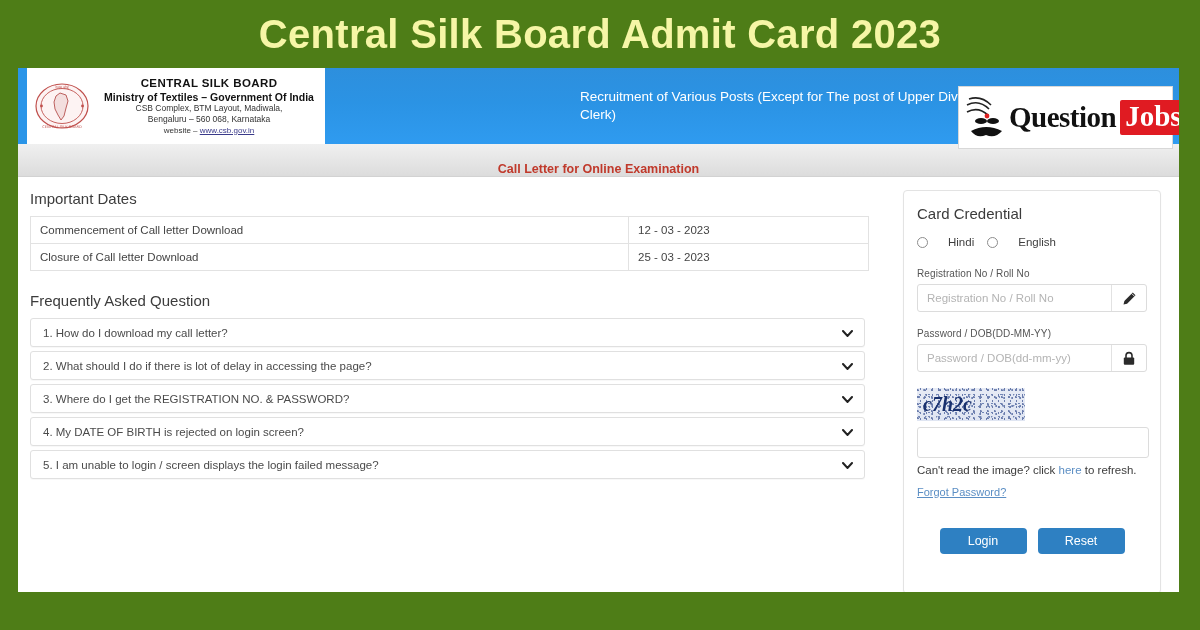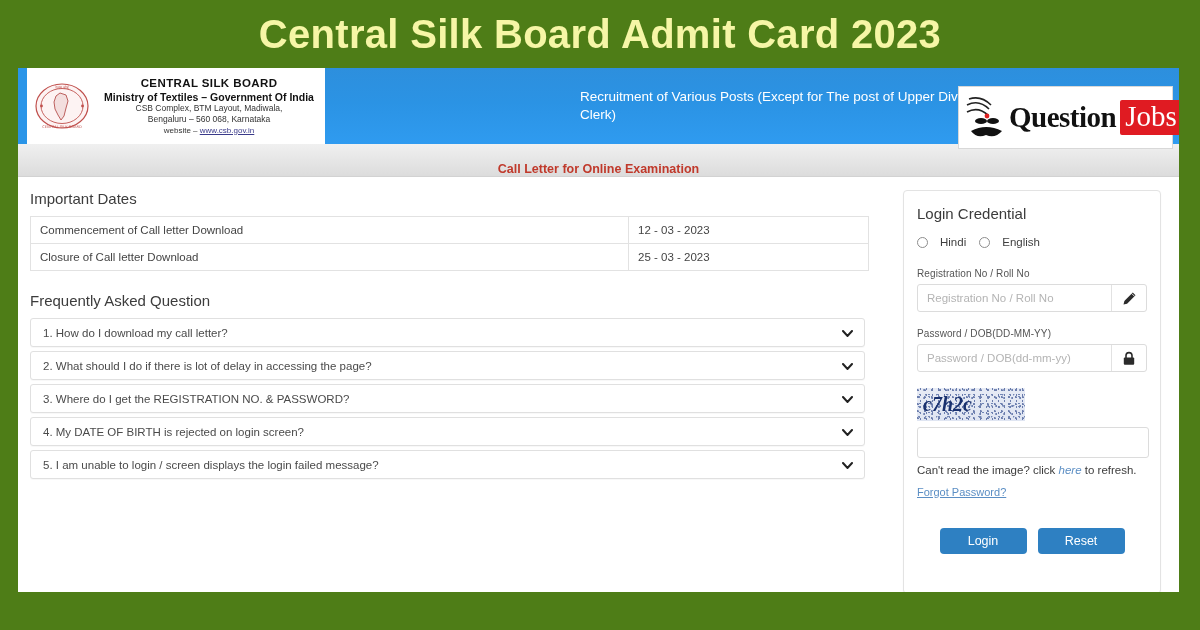--- a/index.html
+++ b/index.html
@@ -136,21 +136,21 @@
     font-weight: bold;
     color: #111;
     letter-spacing: -0.5px;
     margin-left: 2px;
     font-family: "Liberation Serif", serif;
   }
   .tj-jobs {
     background: #e01b22;
     color: #ffffff;
     font-size: 29px;
-    font-weight: normal;
+    font-weight: bold;
     font-family: "Liberation Serif", serif;
     padding: 1px 7px 3px 5px;
     margin-left: 4px;
     border-radius: 2px;
     line-height: 1.05;
   }
 
   
   .call-strip {
     height: 33px;
@@ -232,21 +232,21 @@
     font-size: 15px;
     color: #3b3b3b;
     margin-bottom: 14px;
   }
   .lang-row {
     display: flex;
     align-items: center;
     gap: 13px;
     margin-bottom: 20px;
   }
-  .radio-wrap { display: flex; align-items: center; gap: 12px; text-align: center; }
+  .radio-wrap { display: flex; align-items: center; gap: 20px; text-align: center; }
   .radio-dot {
     width: 11px; height: 11px;
     border: 1px solid #8d8d8d;
     border-radius: 50%;
     background: #fff;
     flex: 0 0 11px;
   }
   .radio-label { font-size: 11.5px; color: #3f3f3f; }
 
   .field-label {
@@ -316,21 +316,21 @@
     border-radius: 3px;
     background: #fff;
     margin-bottom: 5px;
   }
   .refresh-note {
     font-size: 11.5px;
     color: #3c3c3c;
     line-height: 1.35;
     margin-bottom: 3px;
   }
-  .link { color: #5b8ec4; text-decoration: none; font-style: italic; }
+  .link { color: #5b8ec4; text-decoration: none; }
   .forgot { font-size: 11px; color: #5b8ec4; display: inline-block; margin-bottom: 24px; }
 
   .btn-row { display: flex; gap: 11px; justify-content: center; padding-top: 6px; }
   .btn {
     width: 87px;
     height: 26px;
     border-radius: 4px;
     background: #2e80c2;
     color: #ffffff;
     font-size: 12.5px;
@@ -457,21 +457,21 @@
               <path d="M1 1 L5.5 6 L10 1" stroke="#222" stroke-width="2" fill="none" stroke-linecap="round"></path>
             </svg>
         </span>
       </div>
 
     </div>
 
     <div class="right-col">
       <div class="login-panel">
 
-        <div class="login-title">Login Credential</div>
+        <div class="login-title">Card Credential</div>
 
         <div class="lang-row">
           <label class="radio-wrap">
             <span class="radio-dot"></span>
             <span class="radio-label">Hindi</span>
           </label>
           <label class="radio-wrap">
             <span class="radio-dot"></span>
             <span class="radio-label">English</span>
           </label>

